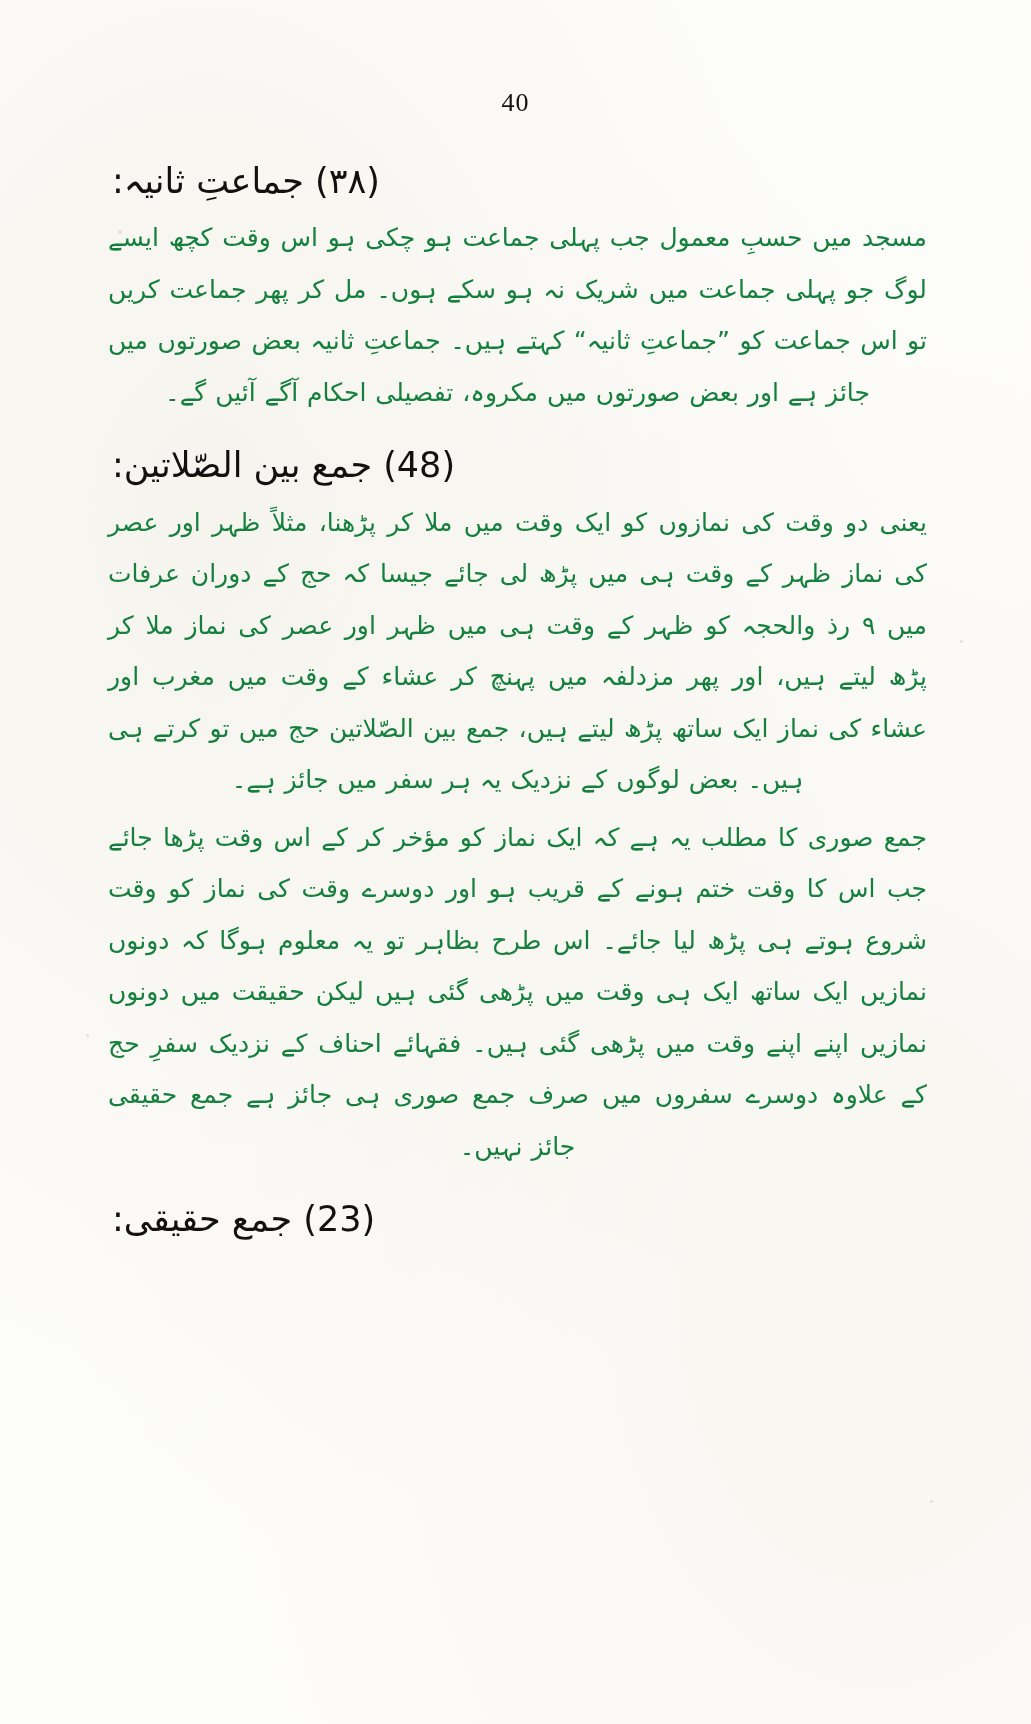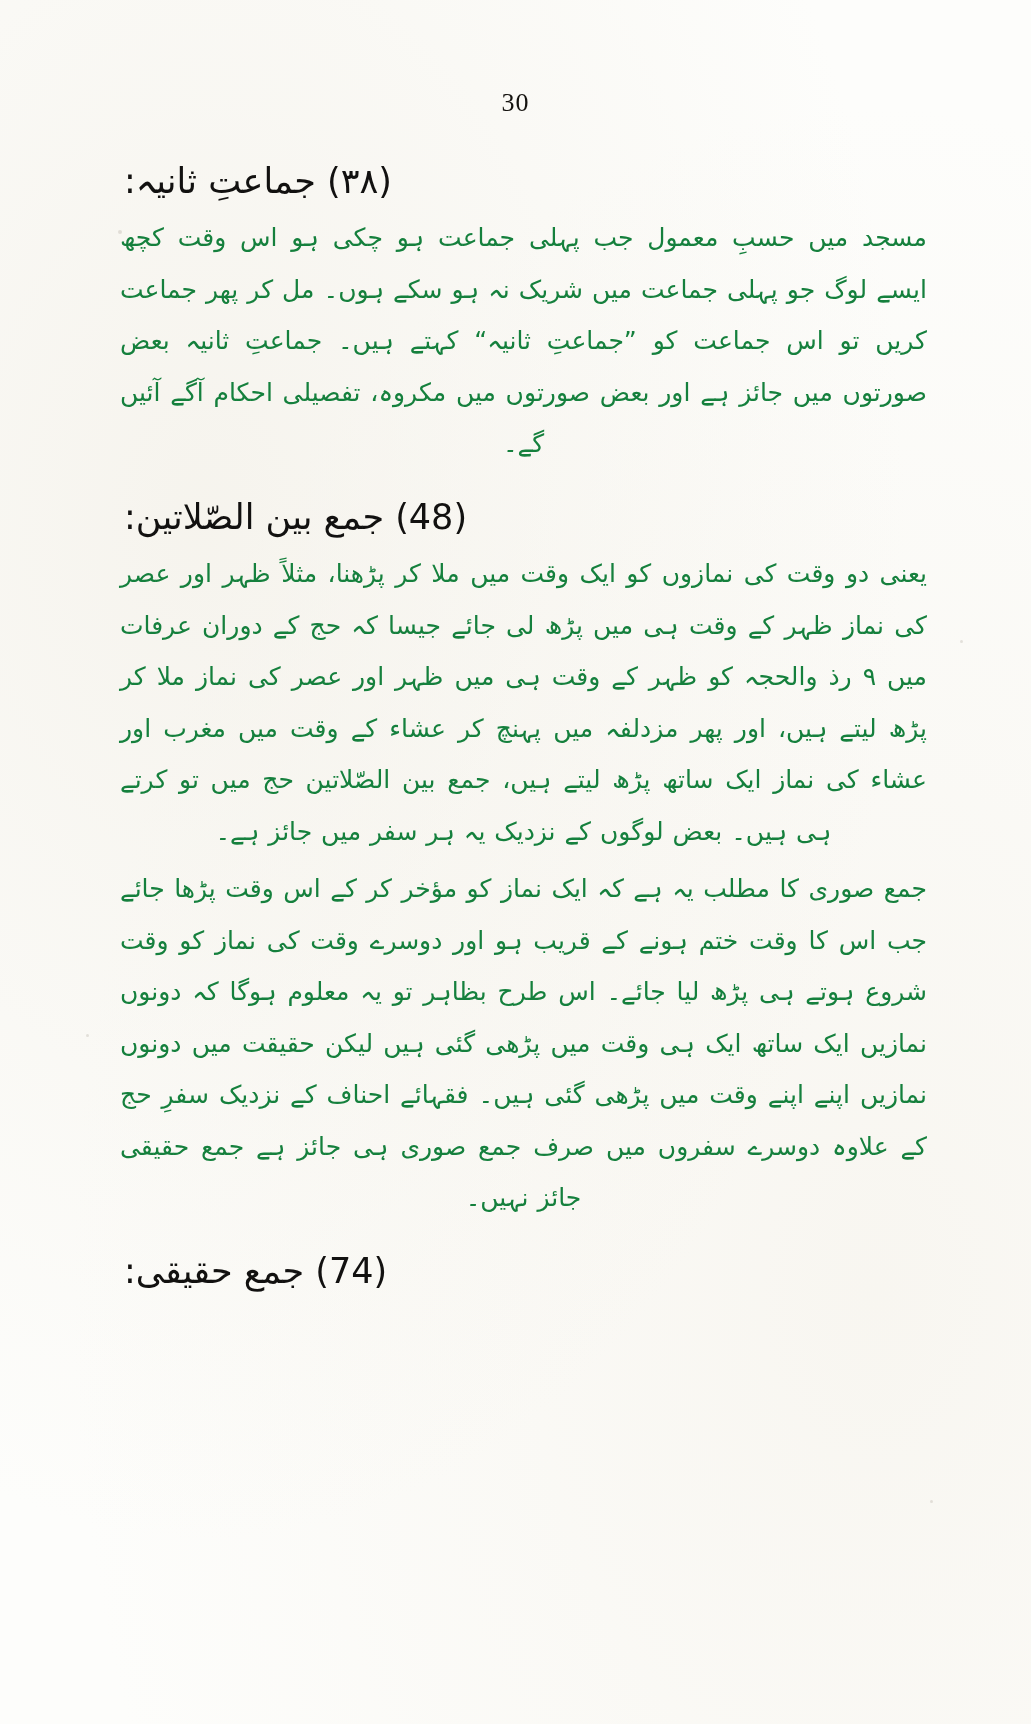--- a/index.html
+++ b/index.html
@@ -35,21 +35,21 @@
     right: 0;
     text-align: center;
     font-family: "Liberation Serif", "DejaVu Serif", serif;
     font-size: 26px;
     color: #15130f;
     letter-spacing: 1px;
   }
   .content {
     position: absolute;
     top: 140px;
-    left: 116px;
+    left: 104px;
     right: 100px;
     direction: rtl;
     text-align: right;
   }
   .section {
     margin-bottom: 6px;
   }
   .heading {
     font-family: "DejaVu Sans", sans-serif;
     font-size: 35px;
@@ -88,36 +88,36 @@
 </head>
 <body>
 
 <div class="page">
 
   <div class="speck" style="top:230px;left:118px;width:4px;height:4px;"></div>
   <div class="speck" style="top:1034px;left:86px;width:3px;height:3px;"></div>
   <div class="speck" style="top:1500px;left:930px;width:3px;height:3px;"></div>
   <div class="speck" style="top:640px;left:960px;width:3px;height:3px;"></div>
 
-  <div class="page-number">30</div>
+  <div class="page-number">40</div>
 
   <div class="content">
 
     <div class="section">
       <div class="heading">(۳۸)  جماعتِ ثانیہ:</div>
       <div class="body-text center-last tight">مسجد میں حسبِ معمول جب پہلی جماعت ہو چکی ہو اس وقت کچھ ایسے لوگ جو پہلی جماعت میں شریک نہ ہو سکے ہوں۔ مل کر پھر جماعت کریں تو اس جماعت کو ”جماعتِ ثانیہ“ کہتے ہیں۔ جماعتِ ثانیہ بعض صورتوں میں جائز ہے اور بعض صورتوں میں مکروہ، تفصیلی احکام آگے آئیں گے۔</div>
     </div>
 
     <div class="section">
       <div class="heading">(48)  جمع بین الصّلاتین:</div>
       <div class="body-text center-last tight">یعنی دو وقت کی نمازوں کو ایک وقت میں ملا کر پڑھنا، مثلاً ظہر اور عصر کی نماز ظہر کے وقت ہی میں پڑھ لی جائے جیسا کہ حج کے دوران عرفات میں ۹ رذ والحجہ کو ظہر کے وقت ہی میں ظہر اور عصر کی نماز ملا کر پڑھ لیتے ہیں، اور پھر مزدلفہ میں پہنچ کر عشاء کے وقت میں مغرب اور عشاء کی نماز ایک ساتھ پڑھ لیتے ہیں، جمع بین الصّلاتین حج میں تو کرتے ہی ہیں۔ بعض لوگوں کے نزدیک یہ ہر سفر میں جائز ہے۔</div>
     </div>
 
     <div class="section">
       <div class="body-text center-last tight">جمع صوری کا مطلب یہ ہے کہ ایک نماز کو مؤخر کر کے اس وقت پڑھا جائے جب اس کا وقت ختم ہونے کے قریب ہو اور دوسرے وقت کی نماز کو وقت شروع ہوتے ہی پڑھ لیا جائے۔ اس طرح بظاہر تو یہ معلوم ہوگا کہ دونوں نمازیں ایک ساتھ ایک ہی وقت میں پڑھی گئی ہیں لیکن حقیقت میں دونوں نمازیں اپنے اپنے وقت میں پڑھی گئی ہیں۔ فقہائے احناف کے نزدیک سفرِ حج کے علاوہ دوسرے سفروں میں صرف جمع صوری ہی جائز ہے جمع حقیقی جائز نہیں۔</div>
     </div>
 
     <div class="section">
-      <div class="heading">(74)  جمع حقیقی:</div>
+      <div class="heading">(23)  جمع حقیقی:</div>
     </div>
 
   </div>
 </div>
 
 </body></html>

